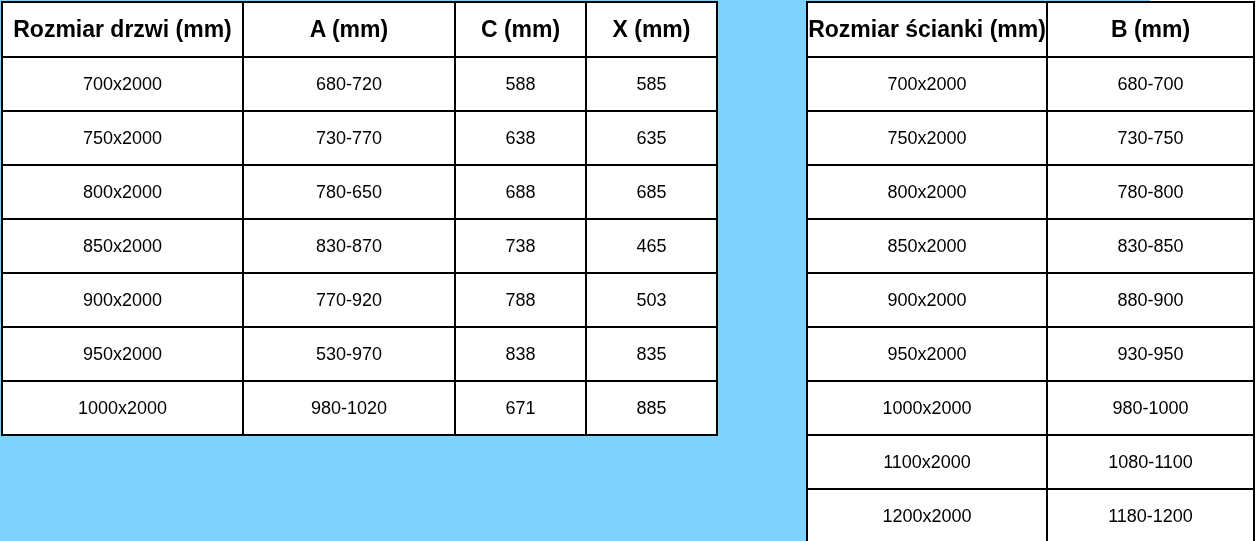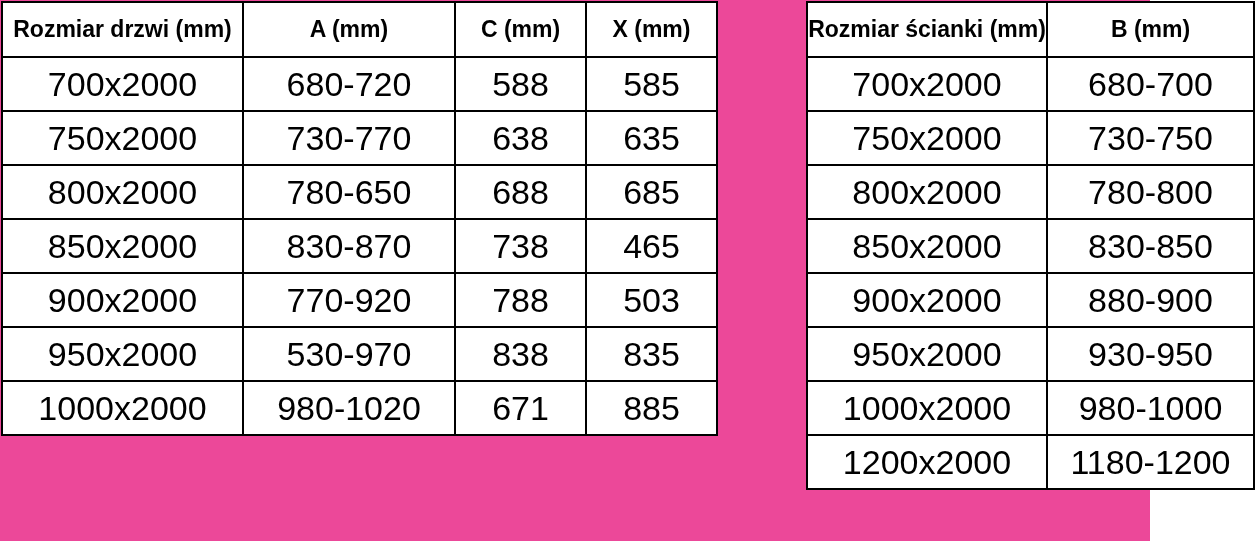--- a/index.html
+++ b/index.html
@@ -2,32 +2,32 @@
 <html><head>
 <meta charset="utf-8">
 <style>
   * { box-sizing: border-box; }
   html, body { margin: 0; padding: 0; background: #ffffff; }
   body {
     width: 1259px; height: 541px;
     font-family: "Liberation Sans", sans-serif;
     color: #000000;
   }
-  .stage { position: relative; width: 1150px; height: 541px; background: #ec4899; }
+  .stage { position: relative; width: 1150px; height: 541px; background: #7dd3fc; }
   table { border-collapse: collapse; table-layout: fixed; position: absolute; background: #ffffff; }
   th, td {
     border: 2px solid #000000;
     text-align: center;
     vertical-align: middle;
     padding: 0;
     overflow: hidden;
     white-space: nowrap;
   }
   th { font-weight: bold; font-size: 23px; }
-  td { font-size: 34px; font-weight: normal; }
+  td { font-size: 18px; font-weight: normal; }
   tr { height: 54px; }
   tr.header-row { height: 55px; }
   #door-table { left: 1px; top: 1px; width: 715px; }
   #wall-table { left: 806px; top: 1px; width: 447px; }
 </style>
 </head>
 <body>
 
 <div class="stage">
 
@@ -126,19 +126,23 @@
       </tr>
       <tr>
         <td>950x2000</td>
         <td>930-950</td>
       </tr>
       <tr>
         <td>1000x2000</td>
         <td>980-1000</td>
       </tr>
       <tr>
+        <td>1100x2000</td>
+        <td>1080-1100</td>
+      </tr>
+      <tr>
         <td>1200x2000</td>
         <td>1180-1200</td>
       </tr>
     </tbody>
   </table>
 
 </div>
 
 </body></html>

